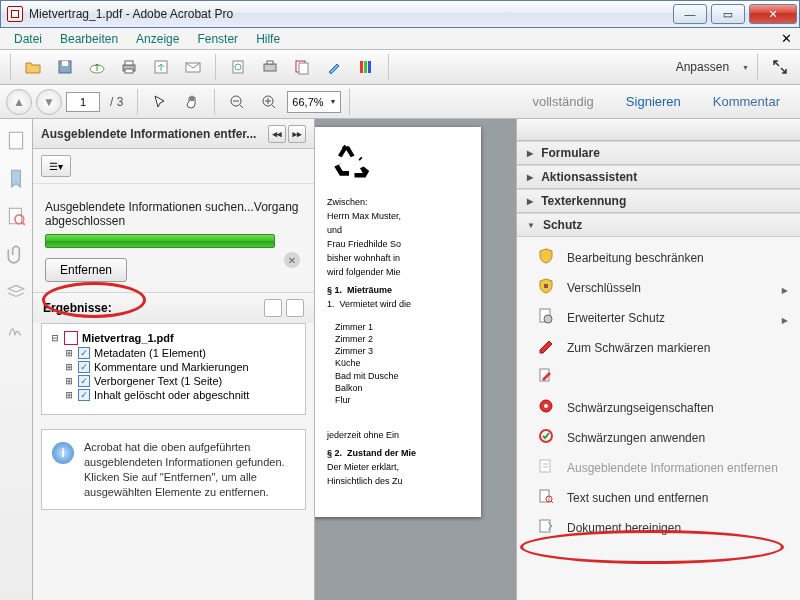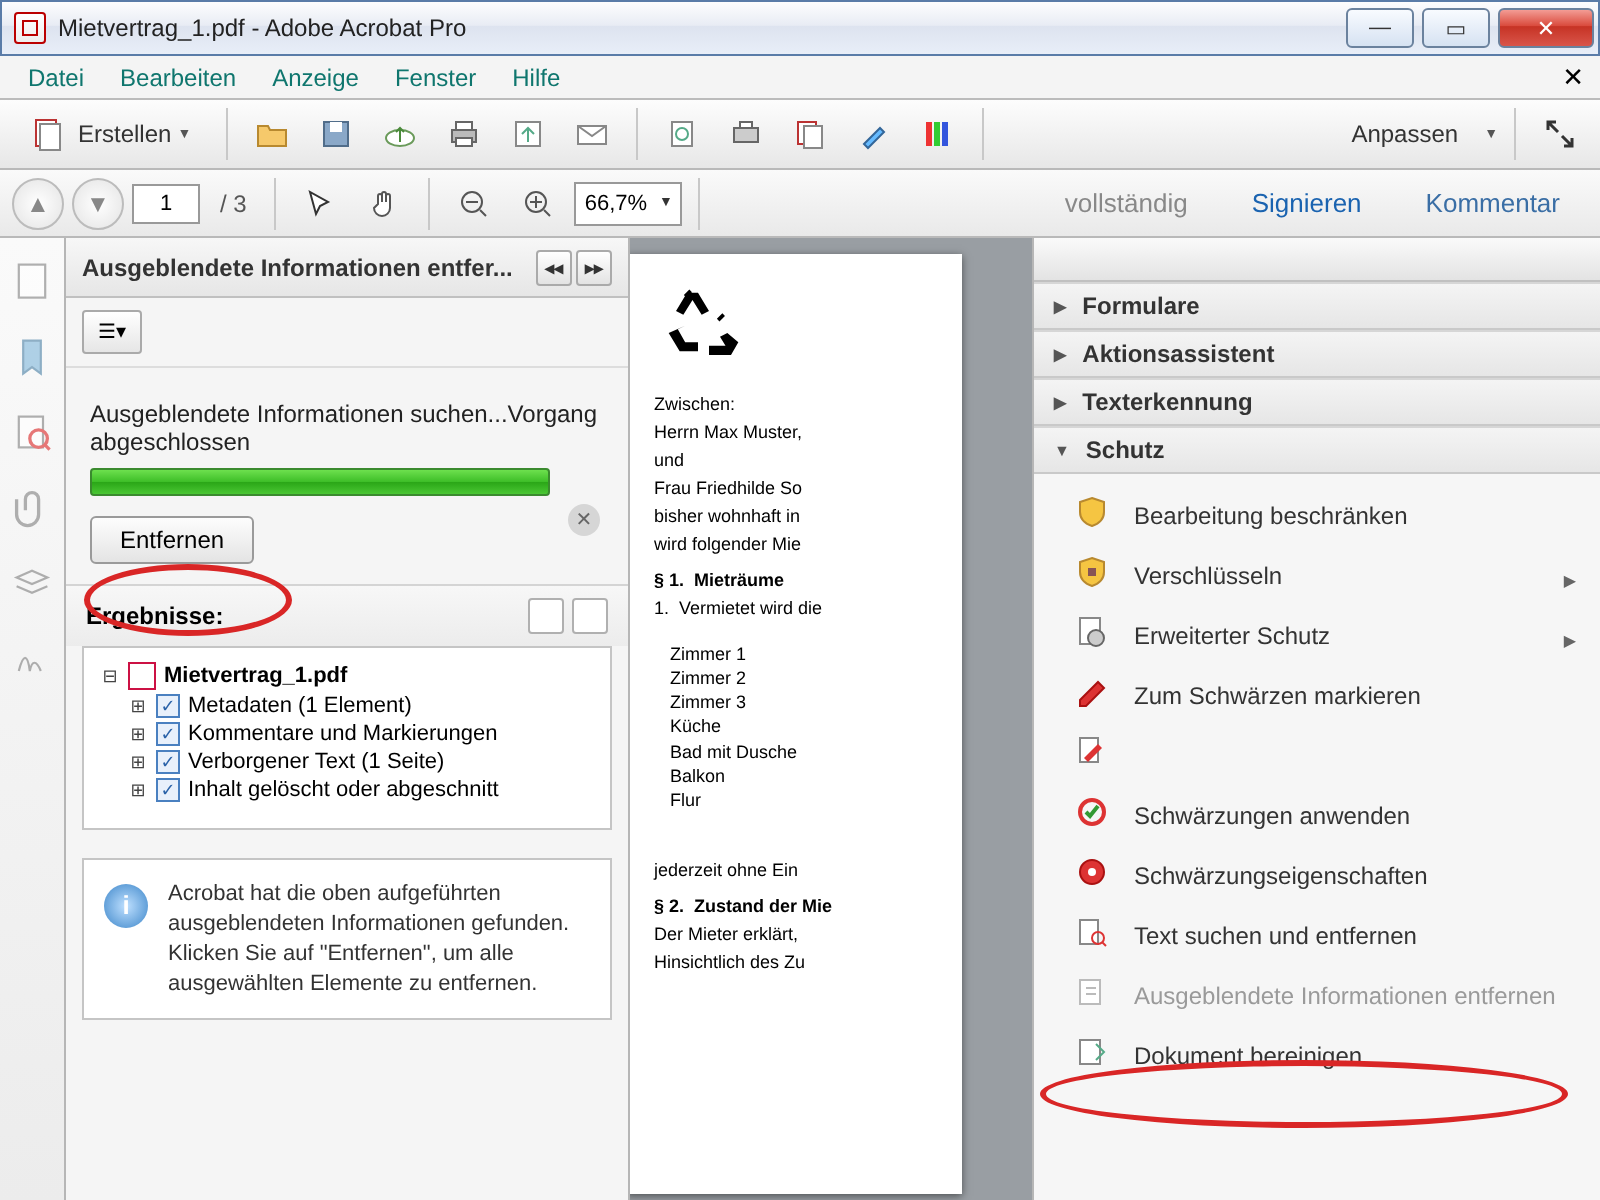--- a/index.html
+++ b/index.html
@@ -64,21 +64,21 @@
 .tree .exp { width:10px; font-size:9px; color:#444; text-align:center; }
 .tree .chk { width:12px; height:12px; border:1px solid #4a80c0; background:#e8f0fb; display:inline-flex; align-items:center; justify-content:center; font-size:9px; color:#2a62a8; }
 .tree .fico { width:14px; height:14px; border:1px solid #c14; background:#fff; }
 .tree .bold { font-weight:bold; }
 
 .infobox { margin:6px 8px 8px; border:1px solid #c5c5c5; background:#fff; padding:10px; font-size:11px; display:flex; gap:10px; color:#333; line-height:1.35; }
 .infoico { width:22px; height:22px; border-radius:11px; background:radial-gradient(#bfe0ff,#3b85c9); color:#fff; display:flex; align-items:center; justify-content:center; font-weight:bold; font-size:13px; flex:none; margin-top:2px; }
 
 
 .docwrap { flex:1; background:#999ea3; padding:8px 4px; overflow:hidden; position:relative; }
-.page { width:168px; background:#fff; box-shadow:0 1px 4px rgba(0,0,0,.5); padding:12px 8px 8px 14px; font-size:9px; color:#000; height:470px; margin-left:-6px;}
+.page { width:168px; background:#fff; box-shadow:0 1px 4px rgba(0,0,0,.5); padding:12px 8px 8px 14px; font-size:9px; color:#000; height:390px; margin-left:-6px;}
 .recyc { width:44px; height:44px; margin:0 auto 8px; }
 .page p { margin:4px 0; }
 .page .sec { font-weight:bold; margin-top:8px; }
 .page .lst { margin-left:8px; line-height:1.35; }
 
 
 .right { width:284px; background:#f6f6f6; border-left:1px solid #b6b6b6; display:flex; flex-direction:column; font-size:12px; }
 .rhdr { height:22px; background:linear-gradient(#fafafa,#e3e3e3); border-bottom:1px solid #c0c0c0; }
 .acc { height:24px; border-top:1px solid #d6d6d6; border-bottom:1px solid #c9c9c9; background:linear-gradient(#f4f4f4,#e6e6e6); display:flex; align-items:center; padding:0 10px; color:#333; font-weight:bold; font-size:12px; }
 .acc .tri { font-size:8px; margin-right:8px; color:#555; }
@@ -105,28 +105,20 @@
 <div class="menubar">
   <span class="menu">Datei</span>
   <span class="menu">Bearbeiten</span>
   <span class="menu">Anzeige</span>
   <span class="menu">Fenster</span>
   <span class="menu">Hilfe</span>
   <span class="menu-x">✕</span>
 </div>
 
 <div class="toolbar">
-  <div class="tbtn wide">
-    <svg viewBox="0 0 18 18">
-        <rect x="3" y="2" width="10" height="13" fill="#fff" stroke="#b33"></rect>
-        <rect x="5" y="4" width="10" height="13" fill="#fff" stroke="#888"></rect>
-      </svg>
-    <span style="margin-left:6px">Erstellen</span>
-      <span class="dd">▼</span>
-  </div>
   <div class="sep"></div>
   <div class="tbtn">
       <svg viewBox="0 0 18 18">
         <path d="M2 5h5l1 2h8v8H2z" fill="#f6c96b" stroke="#b8892f"></path>
       </svg>
     </div>
   <div class="tbtn">
       <svg viewBox="0 0 18 18">
         <rect x="3" y="3" width="12" height="12" fill="#8aa8c8" stroke="#516d8a"></rect>
         <rect x="6" y="3" width="6" height="5" fill="#fff"></rect>
@@ -411,54 +403,54 @@
           <span class="tico">
             <svg viewBox="0 0 18 18">
               <rect x="3" y="2" width="9" height="12" fill="#fff" stroke="#888"></rect>
               <path d="M5 12l7-7 2 2-7 7z" fill="#d33"></path>
             </svg>
           </span>
         </div>
       <div class="tool">
           <span class="tico">
             <svg viewBox="0 0 18 18">
+              <circle cx="9" cy="9" r="6" fill="#d33" stroke="#a11"></circle>
+              <circle cx="9" cy="9" r="2" fill="#fff"></circle>
+            </svg>
+          </span>
+          <span>Schwärzungseigenschaften</span>
+        </div>
+      <div class="tool">
+          <span class="tico">
+            <svg viewBox="0 0 18 18">
               <circle cx="9" cy="9" r="6" fill="none" stroke="#d33" stroke-width="2"></circle>
               <path d="M6 9l2 2 4-5" stroke="#393" stroke-width="2" fill="none"></path>
             </svg>
           </span>
           <span>Schwärzungen anwenden</span>
         </div>
-      <div class="tool">
-          <span class="tico">
-            <svg viewBox="0 0 18 18">
-              <circle cx="9" cy="9" r="6" fill="#d33" stroke="#a11"></circle>
-              <circle cx="9" cy="9" r="2" fill="#fff"></circle>
-            </svg>
-          </span>
-          <span>Schwärzungseigenschaften</span>
+      <div class="tool dis">
+          <span class="tico">
+            <svg viewBox="0 0 18 18">
+              <rect x="3" y="3" width="10" height="12" fill="#fff" stroke="#bbb"></rect>
+              <path d="M6 7h5M6 10h5" stroke="#bbb"></path>
+            </svg>
+          </span>
+          <span>Ausgeblendete Informationen entfernen</span>
         </div>
       <div class="tool">
           <span class="tico">
             <svg viewBox="0 0 18 18">
               <rect x="3" y="3" width="9" height="12" fill="#fff" stroke="#888"></rect>
               <circle cx="12" cy="12" r="3" fill="none" stroke="#d33"></circle>
               <path d="M14 14l2 2" stroke="#d33"></path>
             </svg>
           </span>
           <span>Text suchen und entfernen</span>
         </div>
-      <div class="tool dis">
-          <span class="tico">
-            <svg viewBox="0 0 18 18">
-              <rect x="3" y="3" width="10" height="12" fill="#fff" stroke="#bbb"></rect>
-              <path d="M6 7h5M6 10h5" stroke="#bbb"></path>
-            </svg>
-          </span>
-          <span>Ausgeblendete Informationen entfernen</span>
-        </div>
       <div class="tool">
           <span class="tico">
             <svg viewBox="0 0 18 18">
               <rect x="3" y="3" width="10" height="12" fill="#fff" stroke="#888"></rect>
               <path d="M11 5l4 4-4 4" fill="none" stroke="#5a8"></path>
             </svg>
           </span>
           <span>Dokument bereinigen</span>
         </div>
     </div>

